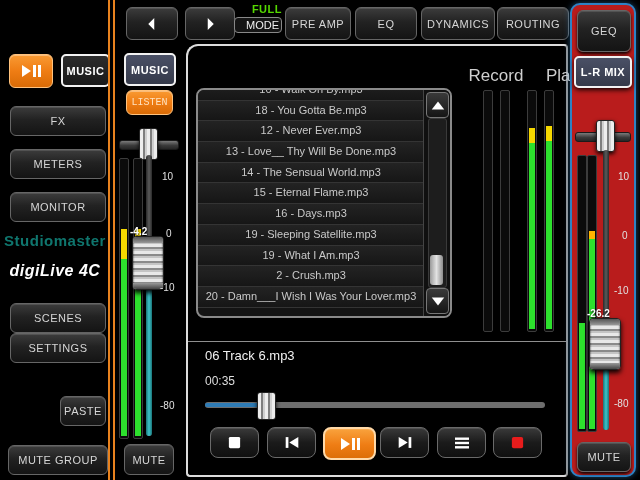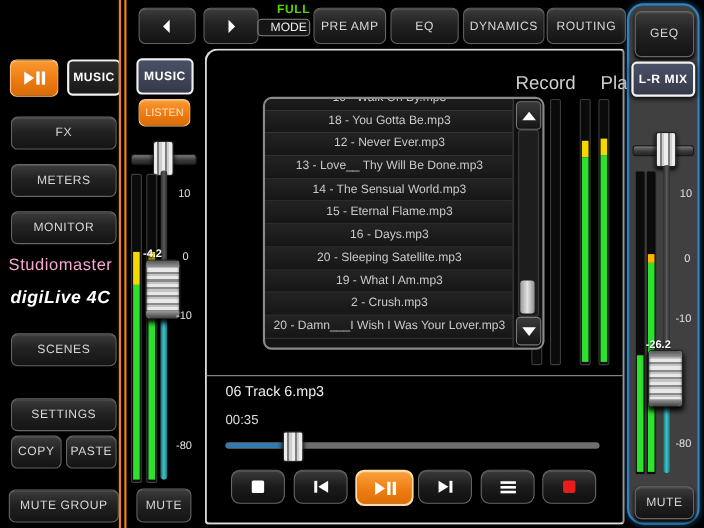--- a/index.html
+++ b/index.html
@@ -51,21 +51,21 @@
   .sbbtn{position:absolute;left:2px;width:21px;height:24px;display:flex;align-items:center;justify-content:center;
     background:linear-gradient(180deg,#3a3a3a,#151515);border:1px solid #777;border-radius:4px;}
   #sbtrack{position:absolute;left:4px;top:28px;bottom:28px;width:17px;background:#1d1d1d;border:1px solid #3a3a3a;border-radius:3px;}
   #sbthumb{position:absolute;left:1px;bottom:2px;width:13px;height:30px;background:linear-gradient(90deg,#9a9a9a,#e2e2e2,#8d8d8d);border-radius:3px;}
   
   .tbtn{position:absolute;width:47px;height:29px;display:flex;align-items:center;justify-content:center;
     background:linear-gradient(180deg,#3a3a3a 0%,#1b1b1b 50%,#101010 100%);
     border:1px solid #6a6a6a;border-radius:8px;box-shadow:0 2px 4px rgba(0,0,0,.9), inset 0 1px 0 rgba(255,255,255,.12);}
   .tbtn.orange{background:linear-gradient(180deg,#f9a23c 0%,#ef7d14 55%,#dd6e07 100%);border:2px solid #ffd9a8;width:49px;}
   
-  .brandname{color:#f9a8d4;font-size:15px;font-weight:normal;letter-spacing:.5px;}
+  .brandname{color:#0f766e;font-size:15px;font-weight:bold;letter-spacing:.5px;}
   .brandname::first-letter{font-size:27px;font-style:italic;font-family:"DejaVu Serif",serif;font-weight:normal;}
   .brandmodel{color:#fff;font-size:16px;font-weight:bold;font-style:italic;letter-spacing:.5px;}
   .sep{position:absolute;top:0;bottom:0;width:2px;background:#e8821e;}
   .lbl{position:absolute;color:#cfcfcf;font-size:17px;text-align:center;}
 </style>
 </head>
 <body>
 
 <div id="screen">
 
@@ -85,22 +85,21 @@
     <div class="btn small" style="left:10px;top:192px;width:94px;height:28px;">MONITOR</div>
 
     <div class="abs" style="left:0;top:232px;width:110px;text-align:center;">
       <span class="brandname">Studiomaster</span>
     </div>
     <div class="abs" style="left:0;top:262px;width:110px;text-align:center;">
       <span class="brandmodel">digiLive 4C</span>
     </div>
 
     <div class="btn small" style="left:10px;top:303px;width:94px;height:28px;">SCENES</div>
-    <div class="btn small" style="left:10px;top:362px;width:94px;height:28px;">SETTINGS</div>
-    <div class="btn small" style="left:10px;top:396px;width:44px;height:28px;">COPY</div>
+    <div class="btn small" style="left:10px;top:333px;width:94px;height:28px;">SETTINGS</div>
     <div class="btn small" style="left:8px;top:445px;width:98px;height:28px;">MUTE GROUP</div>
     <div class="btn small" style="left:60px;top:396px;width:44px;height:28px;">PASTE</div>
   </div>
 
   <div class="sep" style="left:108px;"></div>
   <div class="sep" style="left:113px;"></div>
 
   <div class="abs" style="left:118px;top:0;width:452px;height:44px;">
     <div class="btn" style="left:8px;top:7px;width:50px;height:31px;">
       <svg width="18" height="18" viewBox="0 0 24 24">
@@ -117,21 +116,21 @@
       <div style="margin-top:2px;color:#eee;font-size:11px;border:1px solid #888;border-radius:4px;background:#151515;padding:1px 2px;">MODE</div>
     </div>
     <div class="btn small" style="left:167px;top:7px;width:64px;height:31px;">PRE AMP</div>
     <div class="btn small" style="left:237px;top:7px;width:60px;height:31px;">EQ</div>
     <div class="btn small" style="left:303px;top:7px;width:72px;height:31px;">DYNAMICS</div>
     <div class="btn small" style="left:379px;top:7px;width:70px;height:31px;">ROUTING</div>
   </div>
 
   <div class="abs" style="left:116px;top:0;width:70px;height:480px;">
     <div class="plaque" style="left:8px;top:53px;width:48px;height:29px;">MUSIC</div>
-    <div class="obtn" style="left:10px;top:90px;width:45px;height:23px;font-size:10px;color:#ffe2c0;">LISTEN</div>
+    <div class="obtn" style="left:10px;top:90px;width:45px;height:23px;font-size:10px;color:#ffe2c0;font-family:Liberation Mono, monospace;">LISTEN</div>
 
     <div class="ptrack" style="left:3px;top:140px;width:58px;"></div>
     <div class="pknob" style="left:23px;top:128px;height:30px;"></div>
 
     <div class="meter" style="left:3px;top:158px;height:279px;">
       <div class="mfill" style="top:70px;height:30px;background:#f5d800;"></div>
       <div class="mfill" style="top:100px;height:177px;background:#2de12d;"></div>
     </div>
     <div class="meter" style="left:17px;top:158px;height:279px;">
       <div class="mfill" style="top:70px;height:30px;background:#f5d800;"></div>
@@ -161,30 +160,30 @@
 
     <div class="meter" style="left:339px;top:44px;height:240px;">
       <div class="mfill" style="top:37px;height:15px;background:#f5d800;"></div>
       <div class="mfill" style="top:52px;height:186px;background:#2de12d;"></div>
     </div>
     <div class="meter" style="left:356px;top:44px;height:240px;">
       <div class="mfill" style="top:35px;height:15px;background:#f5d800;"></div>
       <div class="mfill" style="top:50px;height:188px;background:#2de12d;"></div>
     </div>
 
-    <div id="playlist" style="left:8px;top:42px;width:252px;height:226px;margin-left:43px;">
+    <div id="playlist" style="left:8px;top:42px;width:252px;height:226px;">
       <div id="plrows">
         <div class="plrow">10 - Walk On By.mp3</div>
         <div class="plrow">18 - You Gotta Be.mp3</div>
         <div class="plrow">12 - Never Ever.mp3</div>
         <div class="plrow">13 - Love__ Thy Will Be Done.mp3</div>
         <div class="plrow">14 - The Sensual World.mp3</div>
         <div class="plrow">15 - Eternal Flame.mp3</div>
         <div class="plrow">16 - Days.mp3</div>
-        <div class="plrow">20 - Sleeping Satellite.mp3</div>
+        <div class="plrow">19 - Sleeping Satellite.mp3</div>
         <div class="plrow">19 - What I Am.mp3</div>
         <div class="plrow">2 - Crush.mp3</div>
         <div class="plrow">20 - Damn___I Wish I Was Your Lover.mp3</div>
       </div>
 
       <div class="abs" style="right:0;top:0;bottom:0;width:26px;background:#101010;border-left:1px solid #444;">
         <div class="sbbtn" style="top:2px;">
           <svg width="14" height="11" viewBox="0 0 18 14">
               <polygon points="9,2 17,12 1,12" fill="#fff"></polygon>
             </svg>
@@ -241,21 +240,21 @@
           <rect x="1" y="10.1" width="14" height="2.4" fill="#fff"></rect>
         </svg>
     </div>
     <div class="tbtn" style="left:305px;top:381px;">
       <svg width="15" height="15" viewBox="0 0 16 16">
           <rect x="2" y="2" width="12" height="12" rx="2" fill="#e81c1c"></rect>
         </svg>
     </div>
   </div>
 
-  <div class="abs" style="left:570px;top:3px;width:62px;height:470px;border:2px solid #2e82c4;border-radius:15px;background:#404040;box-shadow:0 0 6px rgba(46,130,196,.55);">
+  <div class="abs" style="left:570px;top:3px;width:62px;height:470px;border:2px solid #2e82c4;border-radius:10px;background:#b91c1c;box-shadow:0 0 6px rgba(46,130,196,.55);">
     <div class="btn small" style="left:5px;top:5px;width:52px;height:40px;">GEQ</div>
     <div class="plaque" style="left:2px;top:51px;width:54px;height:28px;">L-R MIX</div>
 
     <div class="ptrack" style="left:3px;top:127px;width:54px;"></div>
     <div class="pknob" style="left:24px;top:115px;height:30px;"></div>
 
     <div class="meter" style="left:5px;top:150px;height:275px;">
       <div class="mfill" style="top:167px;height:106px;background:#2de12d;"></div>
     </div>
     <div class="meter" style="left:15px;top:150px;height:275px;">

